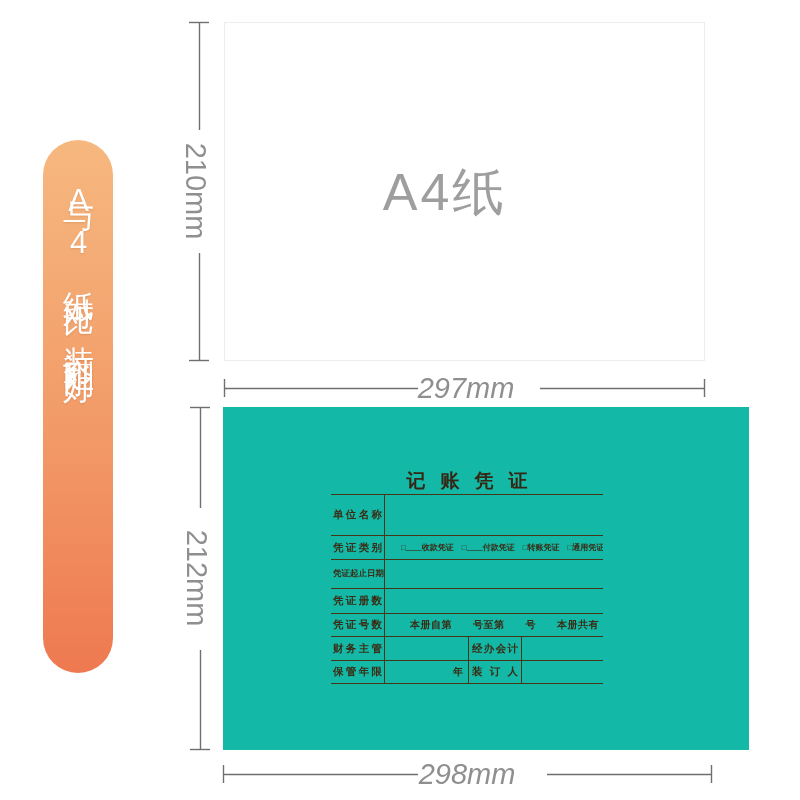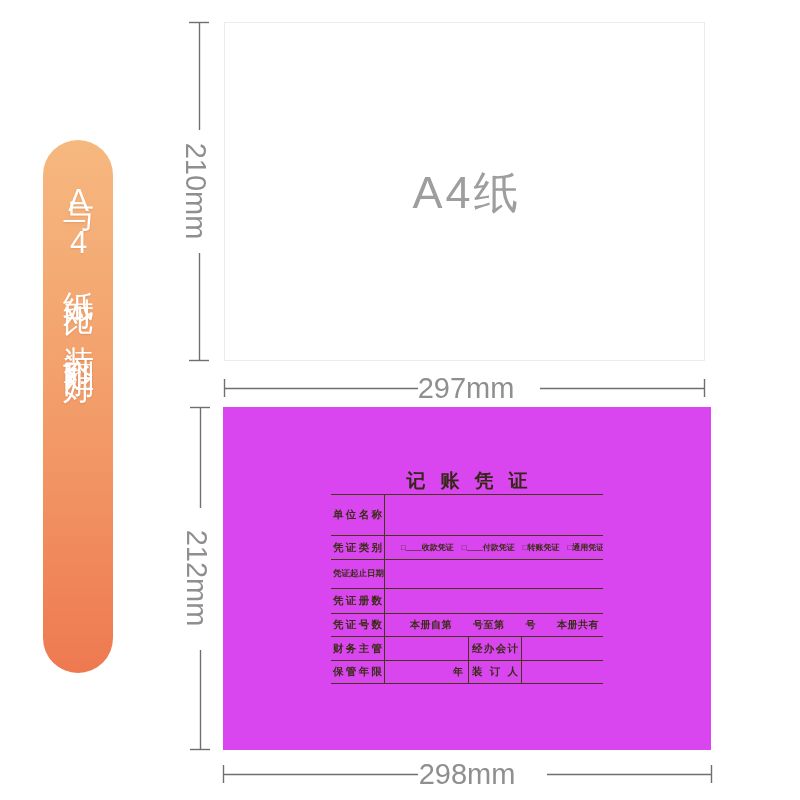--- a/index.html
+++ b/index.html
@@ -24,37 +24,37 @@
 
   
   .lines-svg{position:absolute;left:0;top:0;width:800px;height:800px;pointer-events:none;}
 
   
   .a4-paper{
     position:absolute;left:224px;top:22px;width:481px;height:339px;
     background:#ffffff;border:1px solid #ececec;box-sizing:border-box;
   }
   .a4-label{
-    position:absolute;left:467px;top:193px;transform:translate(-50%,-50%);
-    font-size:45px;color:#9e9e9e;letter-spacing:3px;white-space:nowrap;
+    position:absolute;left:445px;top:193px;transform:translate(-50%,-50%);
+    font-size:52px;color:#9e9e9e;letter-spacing:3px;white-space:nowrap;
   }
 
   
   .dim{position:absolute;color:#8f8f8f;font-size:29px;white-space:nowrap;}
-  .dim.h{transform:translate(-50%,-50%);}
+  .dim.h{transform:translate(-50%,-50%);font-style:italic;}
   .dim.v{transform:translate(-50%,-50%) rotate(90deg);}
   .dim-210{left:195px;top:191px;}
   .dim-297{left:466px;top:388px;}
   .dim-212{left:196px;top:578px;}
   .dim-298{left:467px;top:774px;text-align:right;}
 
   
   .kraft{
-    position:absolute;left:223px;top:407px;width:488px;height:343px;
-    background:#d946ef;
+    position:absolute;left:223px;top:407px;width:526px;height:343px;
+    background:#14b8a6;
     font-family:"Liberation Serif","DejaVu Serif",serif;color:#3a2c15;
   }
   .kraft-title{
     position:absolute;left:108px;top:61px;width:272px;text-align:center;
     font-size:19px;font-weight:bold;letter-spacing:15px;text-indent:15px;
     color:#342714;white-space:nowrap;
   }
   .vtable{
     position:absolute;left:108px;top:87px;width:272px;
     border-top:1px solid #463516;box-sizing:border-box;font-weight:600;

